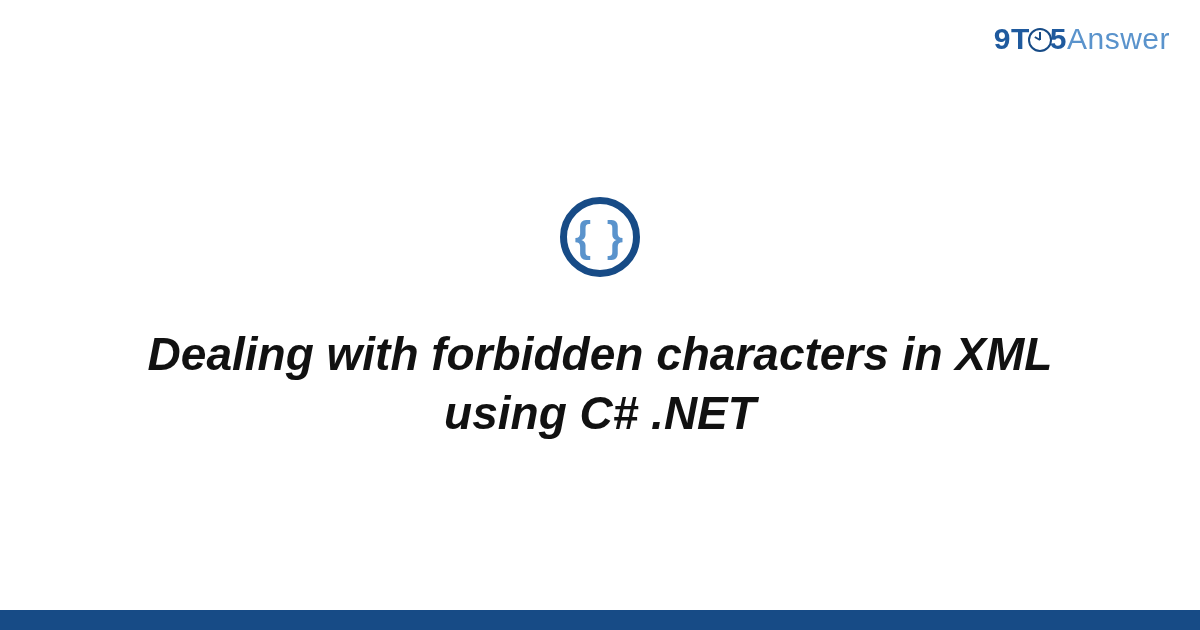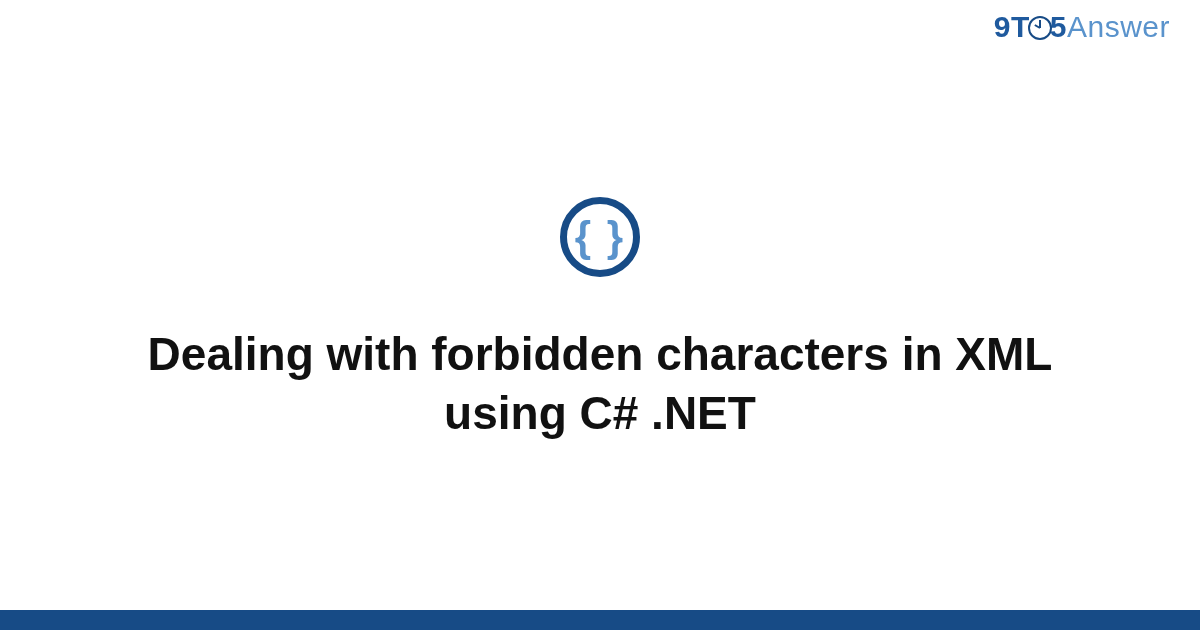--- a/index.html
+++ b/index.html
@@ -10,21 +10,21 @@
     body {
       width: 1200px;
       height: 630px;
       font-family: Arial, Helvetica, sans-serif;
       background: #ffffff;
       position: relative;
       overflow: hidden;
     }
     .logo {
       position: absolute;
-      top: 10px;
+      top: 22px;
       right: 30px;
       font-size: 30px;
       font-weight: 600;
       letter-spacing: 0.5px;
       color: #1f5a9e;
     }
     .logo .nine {
       color: #1f5a9e;
       font-weight: 700;
     }
@@ -106,20 +106,21 @@
       letter-spacing: 2px;
       line-height: 1;
     }
     .title {
       font-size: 46px;
       font-weight: 700;
       color: #111111;
       text-align: center;
       line-height: 1.28;
       max-width: 950px;
+      font-style: italic;
     }
     .bottom-bar {
       position: absolute;
       left: 0;
       bottom: 0;
       width: 100%;
       height: 20px;
       background: #174b86;
     }
   </style>

